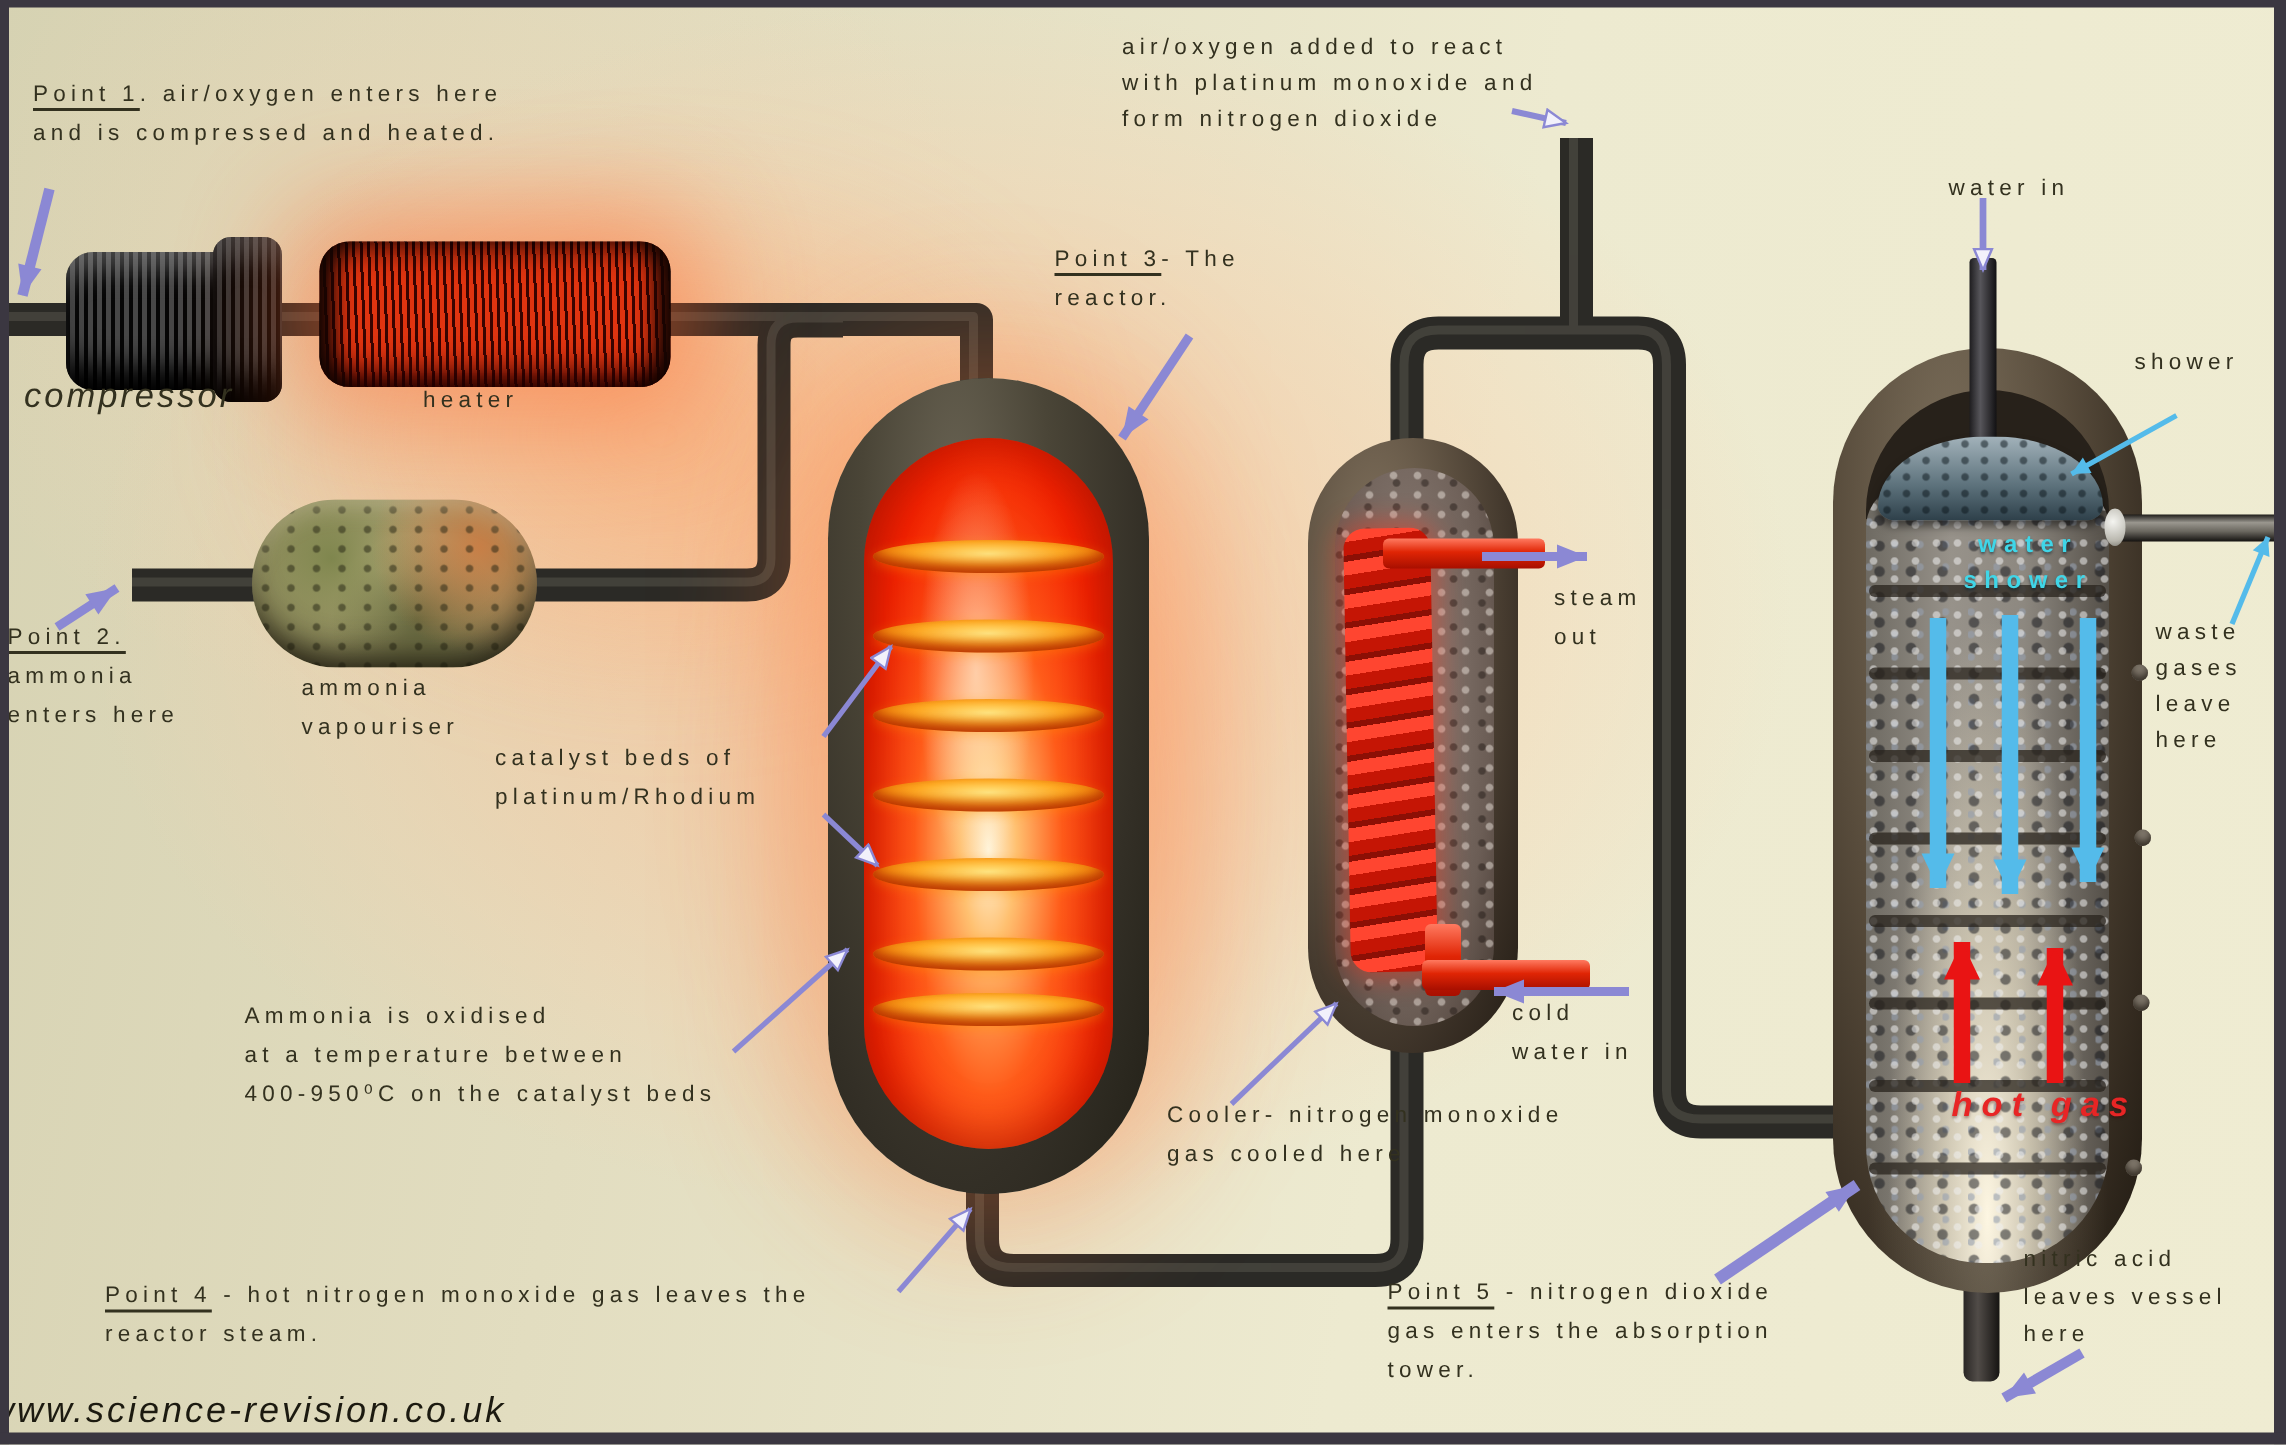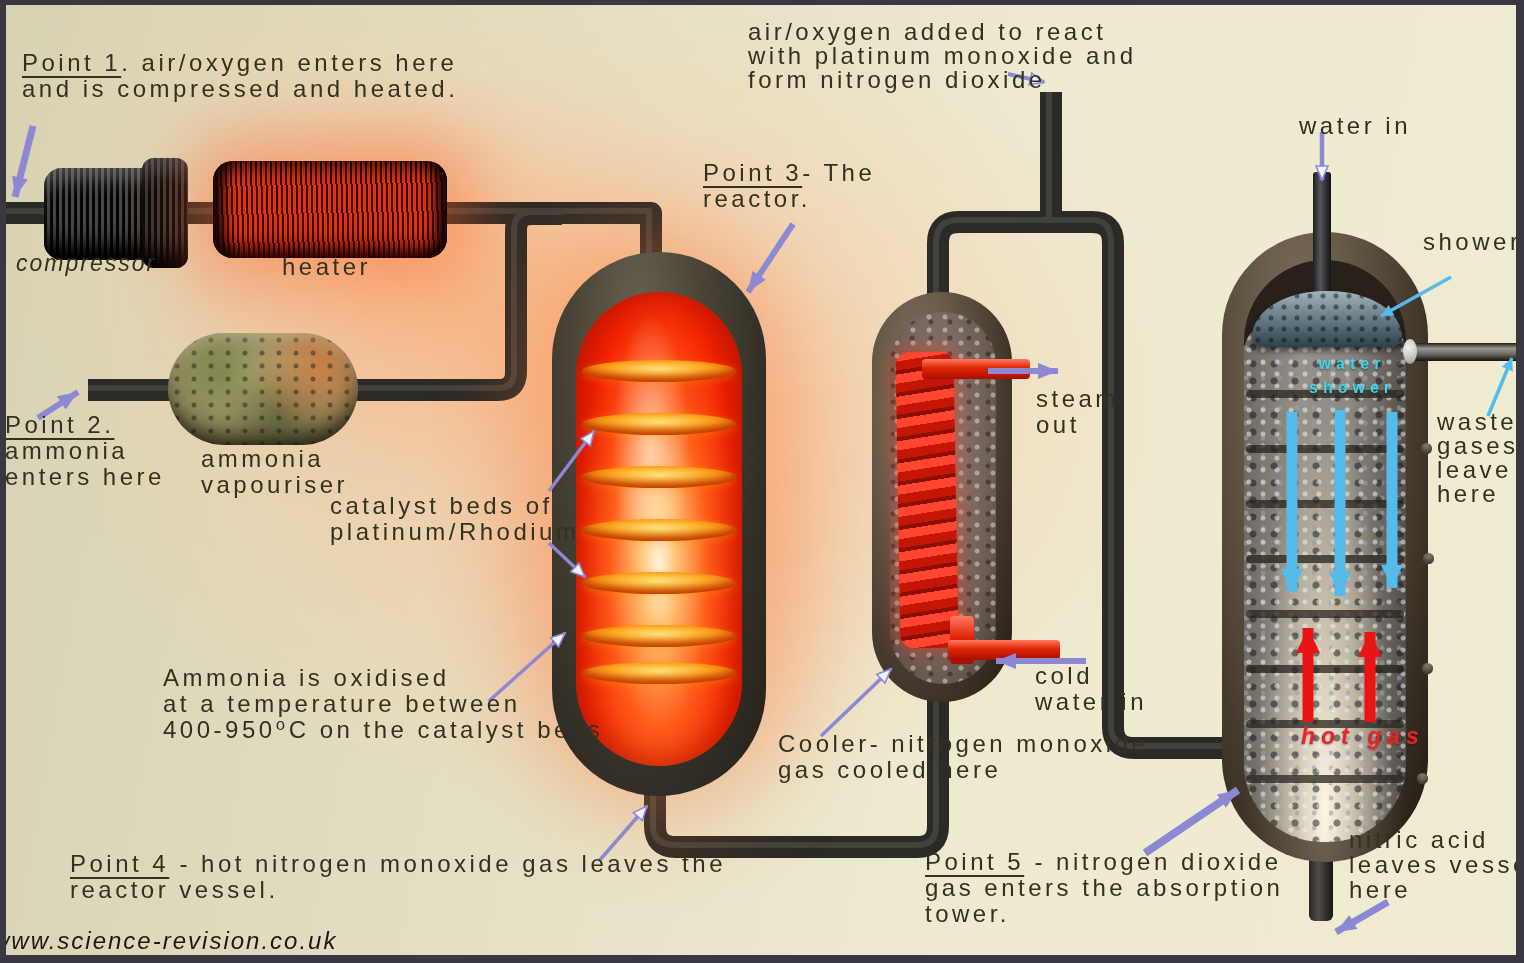--- a/index.html
+++ b/index.html
@@ -92,21 +92,21 @@
     box-shadow: 0 4px 6px rgba(0,0,0,.5); }
   .waterin-pipe { left:1313px; top:172px; width:18px; height:132px; z-index:6;
     background: linear-gradient(90deg,#1e1d1f,#57565b 40%,#121113); border-radius:3px 3px 0 0; }
   .waste-pipe { left:1412px; top:343px; width:106px; height:18px; z-index:6;
     background: linear-gradient(180deg,#1e1c19,#9a978f 30%,#6b6860 62%,#141210); }
   .waste-nub { left:1403px; top:339px; width:14px; height:25px; border-radius:50%; z-index:7;
     background: radial-gradient(circle at 40% 35%, #f4f4f0, #b9b7ae 70%, #7c7a72); }
   .nitric-pipe { left:1309px; top:845px; width:24px; height:76px; z-index:3; border-radius:0 0 6px 6px;
     background: linear-gradient(90deg,#2a2725,#514c48 40%,#161412); }
   
-  .lbl { position:absolute; z-index:15; color:#33311f; font-size:24px; letter-spacing:3.5px;
+  .lbl { position:absolute; z-index:15; color:#33311f; font-size:15px; letter-spacing:3.5px;
     line-height:26px; white-space:nowrap; }
   .lbl .u { text-decoration:underline; text-underline-offset:5px; text-decoration-thickness:1.5px; }
   .hand { font-style:italic; letter-spacing:2px; }
   .cyan-lbl { color:#3fd6e8; font-weight:bold; font-size:16px; letter-spacing:5px; text-align:center;
     text-shadow:0 1px 2px rgba(0,30,40,.55); line-height:24px; }
   .red-lbl { color:#e82525; font-weight:bold; font-style:italic; font-size:23px; letter-spacing:6px;
     text-shadow:0 1px 2px rgba(60,0,0,.4); }
   .watermark { font-size:24px; font-style:italic; letter-spacing:2px; color:#1c1a10; }
 </style>
 </head>
@@ -262,29 +262,29 @@
   </div>
 
   <div class="lbl" style="left:163px;top:665px;">
     <div>Ammonia is oxidised</div>
     <div>at a temperature between</div>
     <div>400-950⁰C on the catalyst beds</div>
   </div>
 
   <div class="lbl" style="left:70px;top:851px;">
     <div><span class="u">Point 4</span><span> - hot nitrogen monoxide gas leaves the</span></div>
-    <div>reactor vessel.</div>
+    <div>reactor steam.</div>
   </div>
 
   <div class="lbl" style="left:1036px;top:386px;">
     <div>steam</div>
     <div>out</div>
   </div>
 
-  <div class="lbl" style="left:1008px;top:663px;margin-left:27px;">
+  <div class="lbl" style="left:1008px;top:663px;">
     <div>cold</div>
     <div>water in</div>
   </div>
 
   <div class="lbl" style="left:778px;top:731px;">
     <div>Cooler- nitrogen monoxide</div>
     <div>gas cooled here</div>
   </div>
 
   <div class="lbl" style="left:925px;top:849px;">

